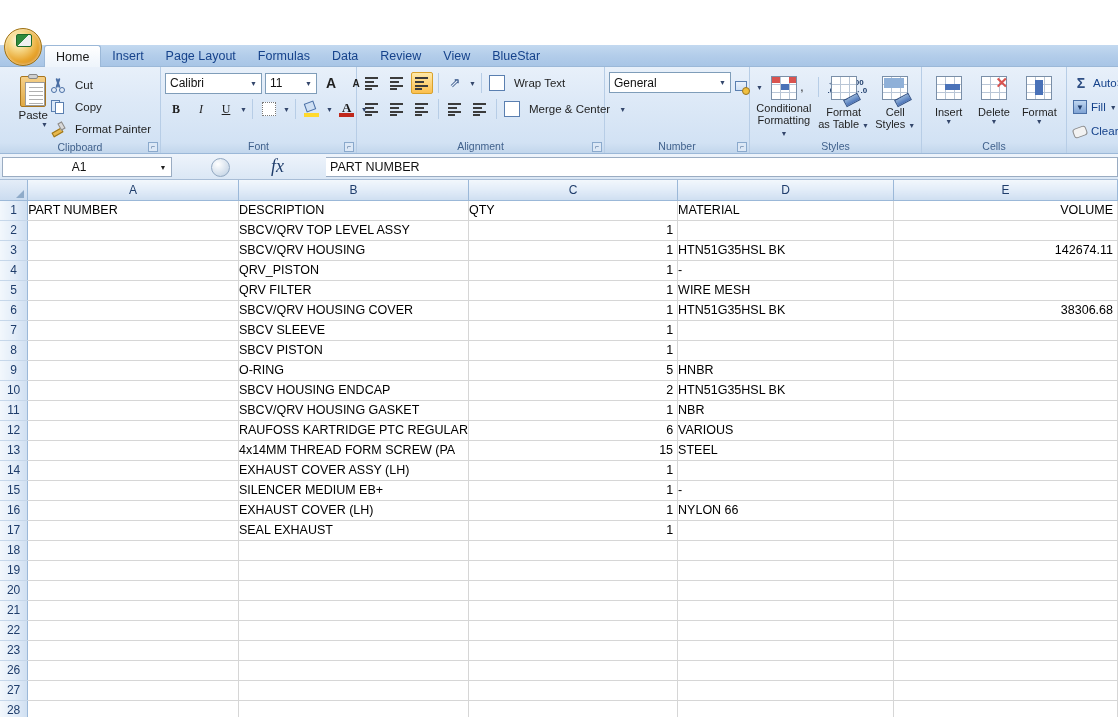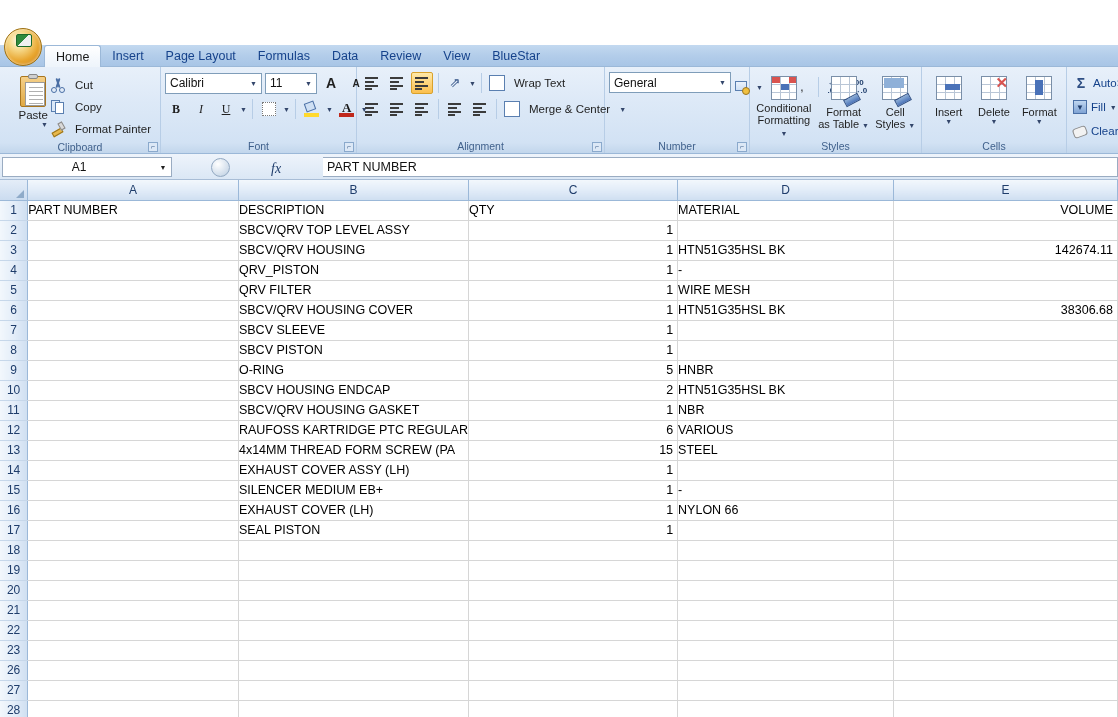--- a/index.html
+++ b/index.html
@@ -302,21 +302,21 @@
     font-size: 12px; color:#111;
   }
   .namebox span { flex:1; text-align:center; }
   .namebox .cbtn { width:16px; font-size:7px; color:#222; text-align:center; }
   .fbuttons { display:flex; align-items:center; gap:2px; padding: 0 3px; }
   .circbtn {
     width:19px; height:19px; border-radius:50%;
     background: radial-gradient(circle at 35% 30%, #ffffff, #cfdcea 70%, #aabfd6);
     border:1px solid #93a9c2;
   }
-  .fx { font-size: 14px; font-style: italic; color:#1f3d6b; padding: 0 6px 0 2px; font-family:"Liberation Serif",serif; }
+  .fx { font-size: 18px; font-style: italic; color:#1f3d6b; padding: 0 6px 0 2px; font-family:"Liberation Serif",serif; }
   .fcontent {
     flex: 1; height: 20px;
     background:#fff; border:1px solid #9aacc2; border-left:none;
     display:flex; align-items:center;
     padding-left: 4px;
     font-size: 12.5px; color:#111;
   }
 
   
   .sheet { position: relative; width: 1118px; height: 581px; overflow: hidden; background:#fff; }
@@ -823,21 +823,21 @@
           <td class="rowhead">16</td>
           <td class="cell colA"></td>
           <td class="cell colB">EXHAUST COVER (LH)</td>
           <td class="cell colC num">1</td>
           <td class="cell colD">NYLON 66</td>
           <td class="cell colE num"></td>
         </tr>
         <tr>
           <td class="rowhead">17</td>
           <td class="cell colA"></td>
-          <td class="cell colB">SEAL PISTON</td>
+          <td class="cell colB">SEAL EXHAUST</td>
           <td class="cell colC num">1</td>
           <td class="cell colD"></td>
           <td class="cell colE num"></td>
         </tr>
         <tr>
           <td class="rowhead">18</td>
           <td class="cell colA"></td>
           <td class="cell colB"></td>
           <td class="cell colC"></td>
           <td class="cell colD"></td>

